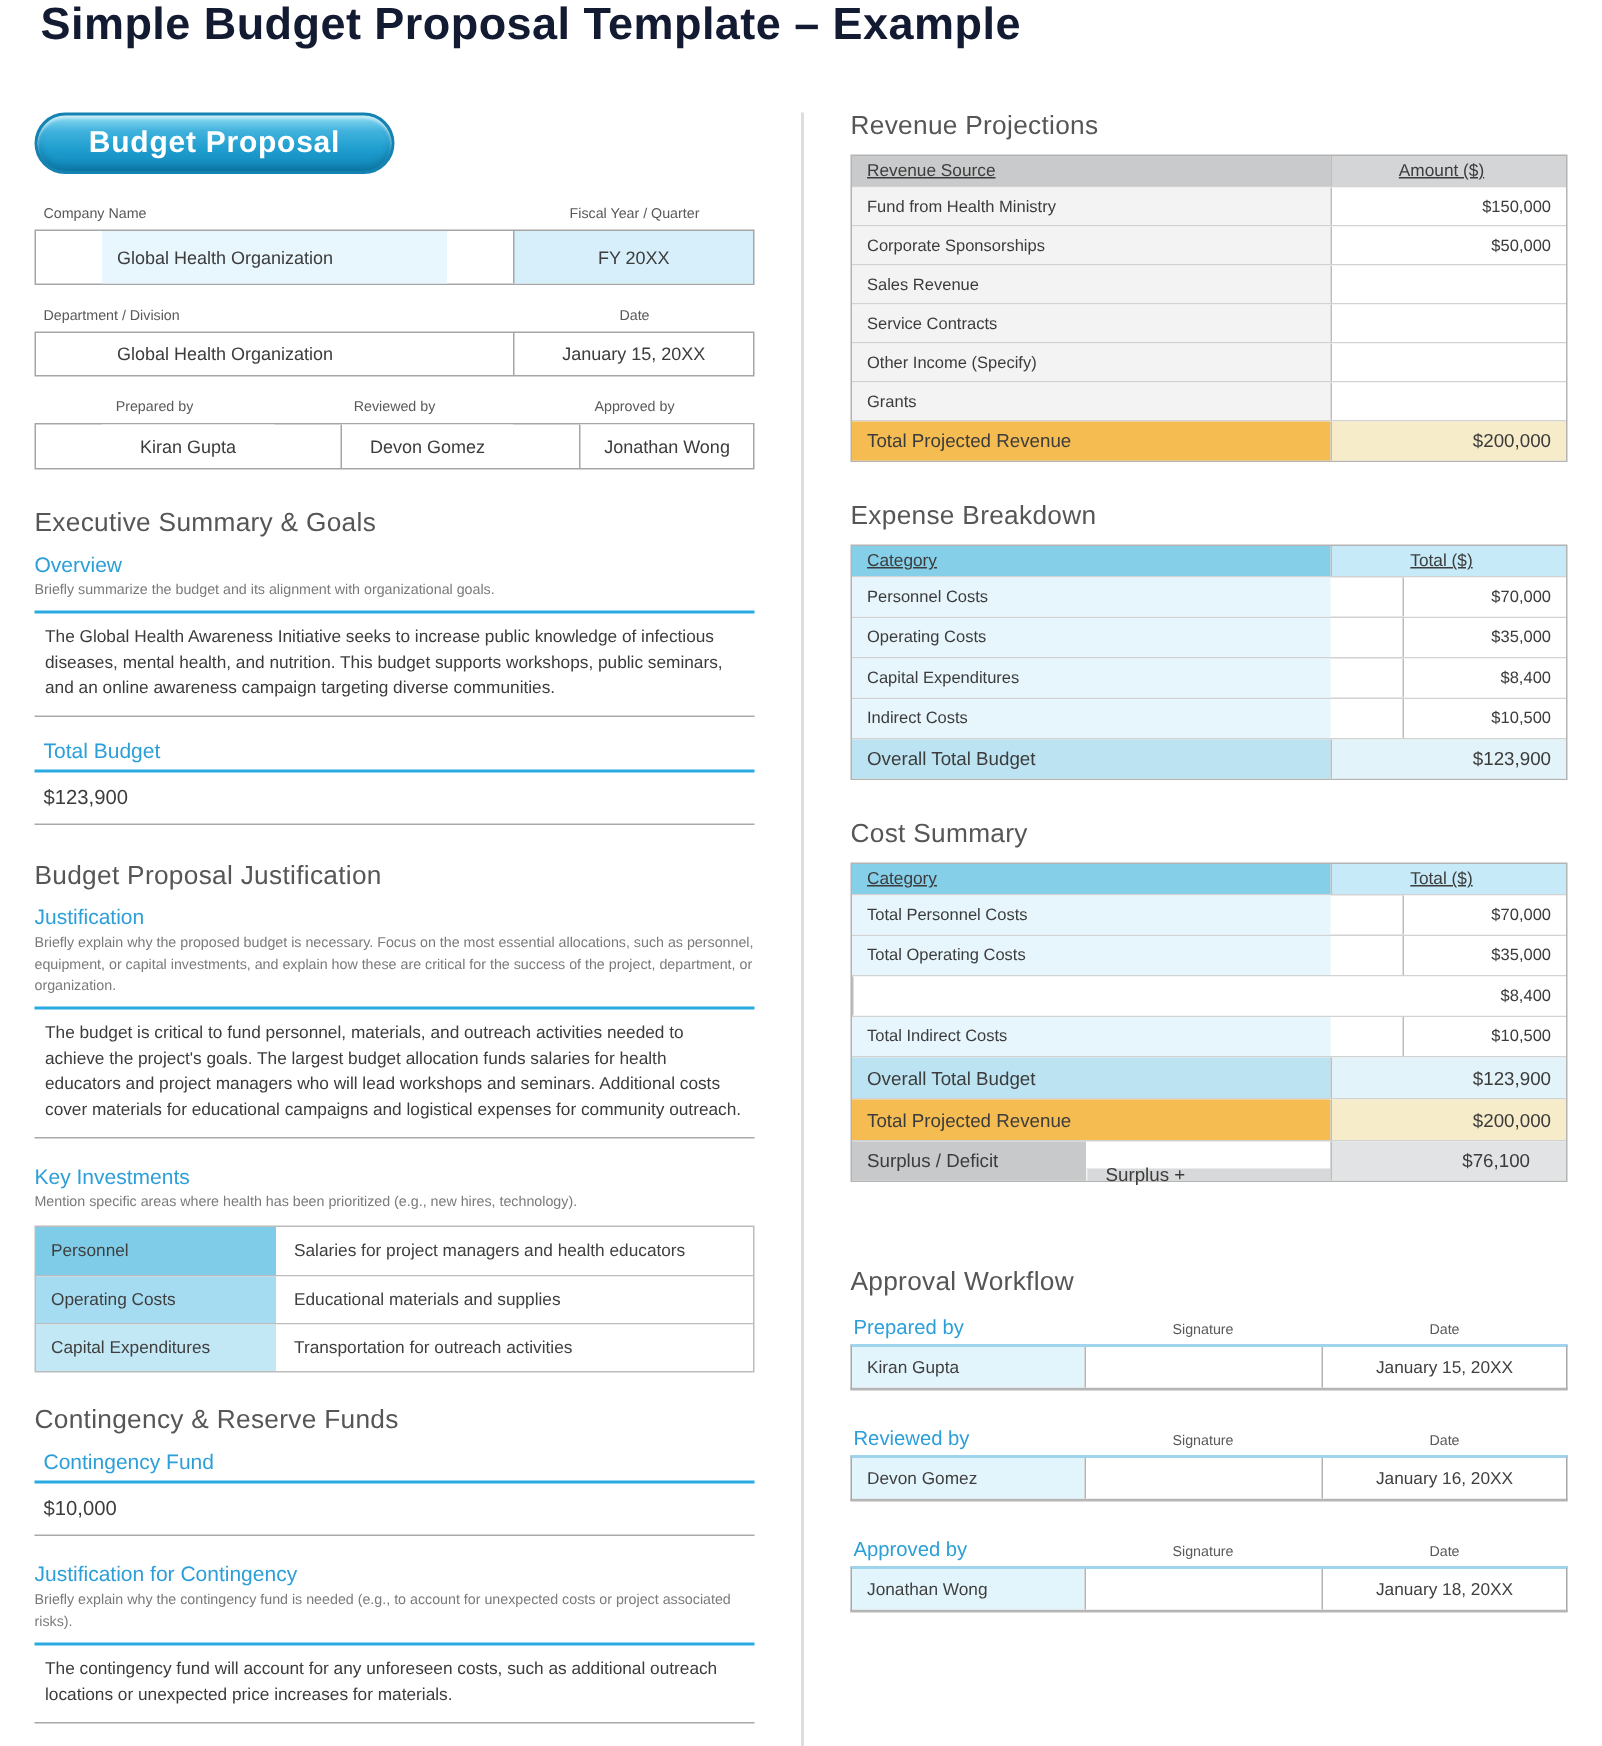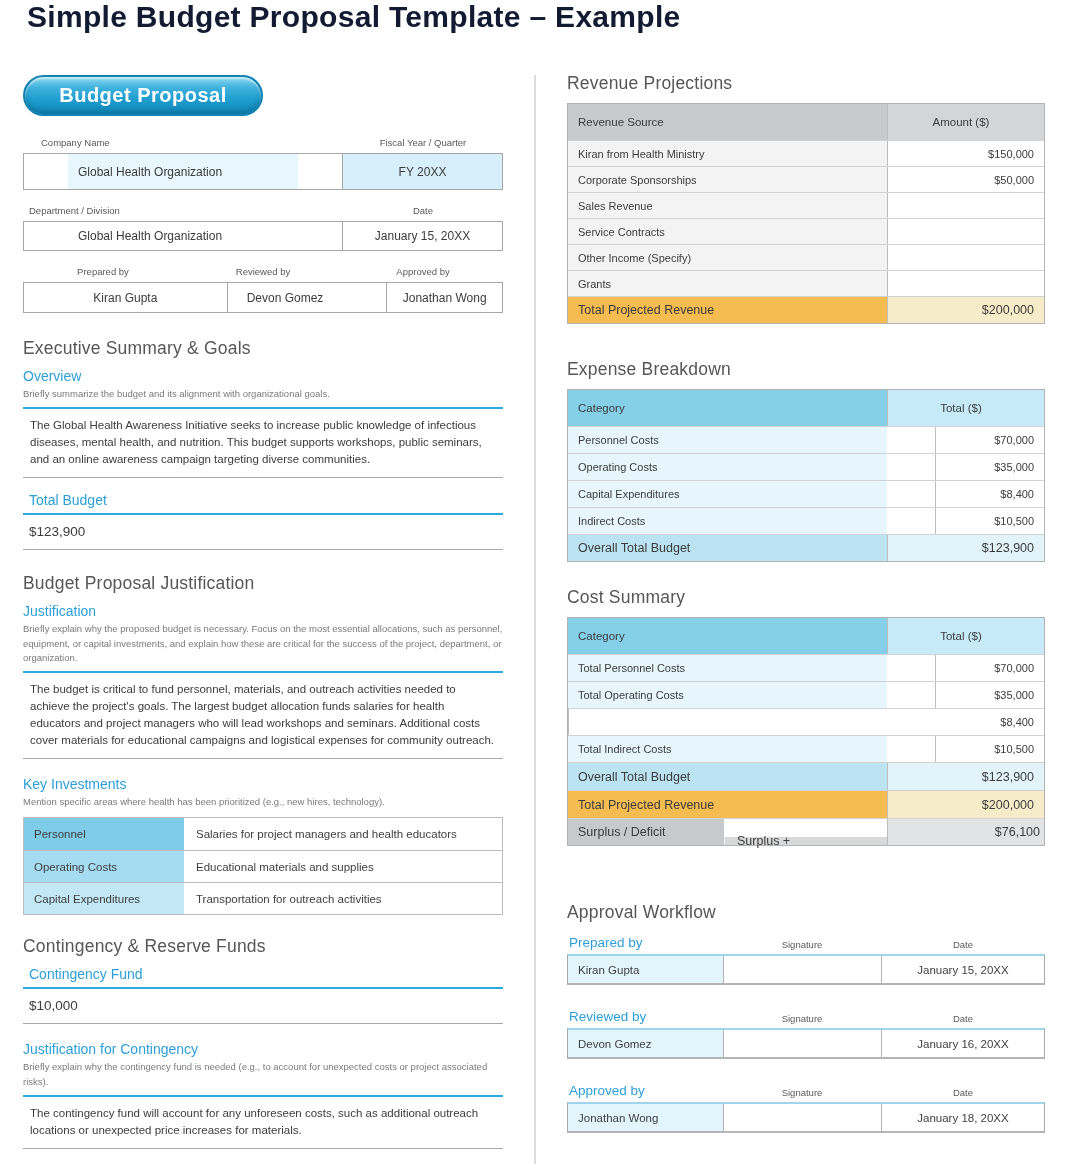--- a/index.html
+++ b/index.html
@@ -23,21 +23,21 @@
     width:240px; height:41px; border-radius:21px;
     background:linear-gradient(180deg,#8edcf2 0%,#41b2dd 28%,#1f9ecf 60%,#0f86b8 100%);
     border:2px solid #1583b2;
     box-shadow:inset 0 2px 2px rgba(255,255,255,.55), inset 0 -3px 5px rgba(0,60,90,.25);
     display:flex; align-items:center; justify-content:center;
     color:#ffffff; font-size:20px; font-weight:bold; letter-spacing:0.5px;
   }
 
   
   .lblrow { display:flex; font-size:9.5px; color:#595959; }
-  .lblrow.r1 { margin-top:21px;margin-left:12px; }
+  .lblrow.r1 { margin-top:21px; }
   .lblrow.rn { margin-top:15px; }
   .lbl-left  { flex:1; padding-left:6px; }
   .lbl-right { width:160px; text-align:center; }
   .lbl-third { width:160px; text-align:center; }
   .frow { display:flex; margin-top:5px; border:1px solid #a6a6a6; font-size:12px; color:#3c3c3c; }
   .frow .cell { display:flex; align-items:center;margin-left:44px; }
   .frow1 { height:37px; }
   .frow2 { height:30px; }
   .frow3 { height:31px; }
   .cell-main   { flex:1; padding-left:10px; background:#e8f7fd; }
@@ -68,21 +68,21 @@
   .ki-s2 { background:#c2e7f5; }
 
   
   .rtable { margin-top:9px; border:1px solid #b3b3b3; font-size:11px; color:#3c3c3c; }
   .rrow { display:flex; }
   .rrow + .rrow { border-top:1px solid #d2d2d2; }
   .c1 { width:319px; display:flex; align-items:center; padding-left:10px; }
   .c2 { flex:1; display:flex; align-items:center; justify-content:flex-end;
         padding-right:10px; border-left:1px solid #bdbdbd; background:#ffffff; }
   .c2.center { justify-content:center; }
-  .hrow { height:36px; font-size:11.5px; }
+  .hrow { height:20px; font-size:11.5px;text-decoration:underline; }
   .brow { height:26px; }
   .brow27 { height:27px;gap:48px; }
   .trow { height:27px; font-size:12.5px; }
   
   .g-h1 { background:#c9cacb; }
   .g-h2 { background:#d4d5d6; }
   .g-c1 { background:#f3f3f3; }
   
   .b-h1 { background:#85cfe9; }
   .b-h2 { background:#c6eaf7; }
@@ -90,21 +90,21 @@
   .b-t1 { background:#bce3f2; }
   .b-t2 { background:#e2f4fa; }
   
   .o-t1 { background:#f5bc51; }
   .o-t2 { background:#f7ecc9; }
   
   .s-c1 { width:156px; background:#c8c9ca; display:flex; align-items:center; padding-left:10px; font-size:12.5px; }
   .s-c2 { width:163px; background:#d8d9da; display:flex; align-items:center; padding-left:12px;
           border-left:1px solid #f2f2f2; font-size:12.5px;margin-top:18px; }
   .s-c3 { flex:1; background:#e2e3e4; display:flex; align-items:center; justify-content:flex-end;
-          padding-right:4px; border-left:1px solid #bdbdbd; }
+          padding-right:24px; border-left:1px solid #bdbdbd; }
 
   
   .ablock { margin-top:24px; }
   .ablock.first { margin-top:12px; }
   .ahead { display:flex; align-items:flex-end; padding-bottom:4px; }
   .arole { width:156px; font-size:13.5px; color:#2c9fd8; padding-left:2px; }
   .ahcol { width:158px; text-align:center; font-size:9.5px; color:#595959; }
   .ahcol.last { flex:1; }
   .arow { display:flex; height:31px; border:1px solid #a8a8a8; border-top:2px solid #9fd4ec;
           border-bottom:2px solid #b5b5b5; font-size:11.5px; }
@@ -211,21 +211,21 @@
 
 <div class="right-col">
 
   <div class="h2">Revenue Projections</div>
   <div class="rtable">
     <div class="rrow hrow">
       <div class="c1 g-h1">Revenue Source</div>
       <div class="c2 g-h2 center">Amount ($)</div>
     </div>
     <div class="rrow brow">
-      <div class="c1 g-c1">Kiran from Health Ministry</div>
+      <div class="c1 g-c1">Fund from Health Ministry</div>
       <div class="c2">$150,000</div>
     </div>
     <div class="rrow brow">
       <div class="c1 g-c1">Corporate Sponsorships</div>
       <div class="c2">$50,000</div>
     </div>
     <div class="rrow brow">
       <div class="c1 g-c1">Sales Revenue</div>
       <div class="c2"></div>
     </div>
@@ -240,21 +240,21 @@
     <div class="rrow brow">
       <div class="c1 g-c1">Grants</div>
       <div class="c2"></div>
     </div>
     <div class="rrow trow">
       <div class="c1 o-t1">Total Projected Revenue</div>
       <div class="c2 o-t2">$200,000</div>
     </div>
   </div>
 
-  <div class="h2" style="margin-top:35px">Expense Breakdown</div>
+  <div class="h2" style="margin-top:25px">Expense Breakdown</div>
   <div class="rtable">
     <div class="rrow hrow">
       <div class="c1 b-h1">Category</div>
       <div class="c2 b-h2 center">Total ($)</div>
     </div>
     <div class="rrow brow27">
       <div class="c1 b-c1">Personnel Costs</div>
       <div class="c2">$70,000</div>
     </div>
     <div class="rrow brow27">

